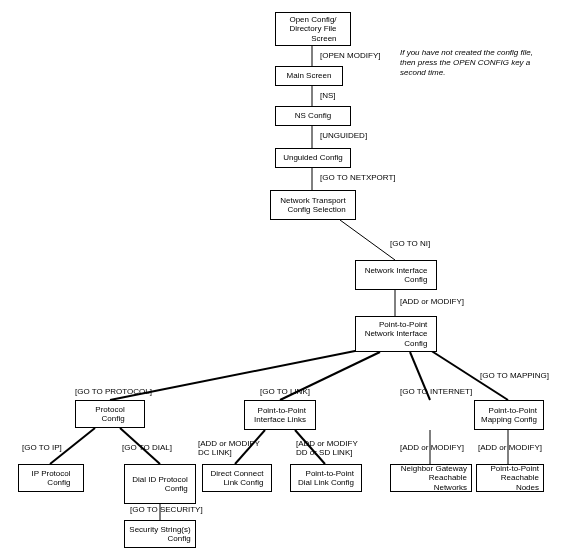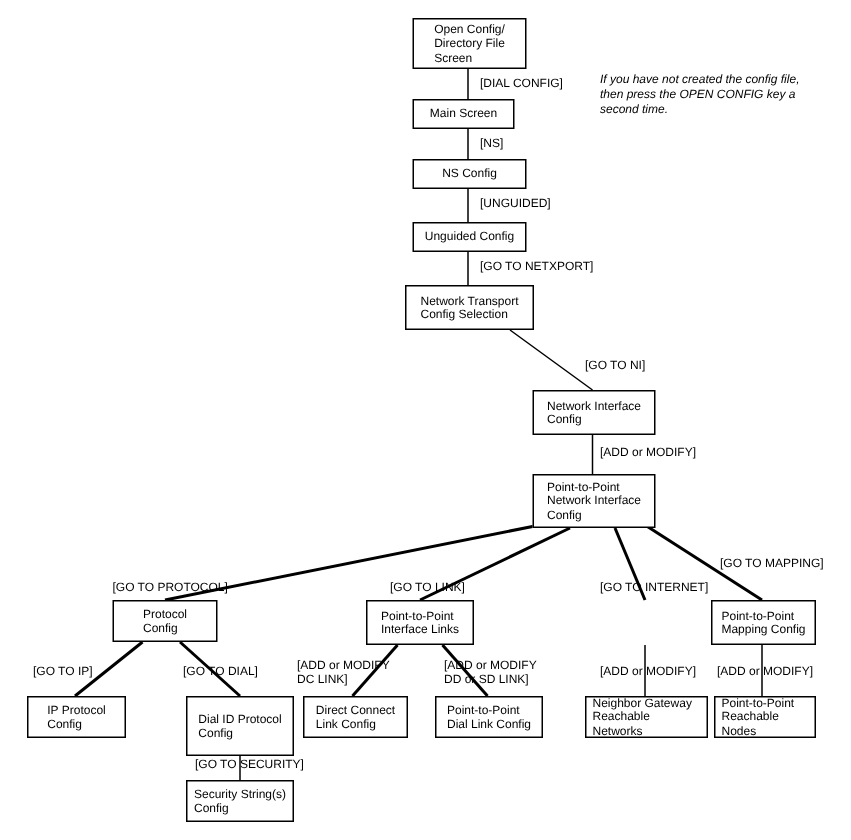--- a/index.html
+++ b/index.html
@@ -3,21 +3,21 @@
 <meta charset="utf-8">
 <style>
   html,body{margin:0;padding:0;background:#fff;font-family:Arial,Helvetica,sans-serif;}
   .canvas{position:relative;width:567px;height:560px;background:#fff;}
   .box{
     position:absolute;
     border:1px solid #000;
     background:#fff;
     font-size:8px;
     line-height:1.15;
-    text-align:left;
+    text-align:right;
     display:flex;
     align-items:center;
     justify-content:center;
     padding:2px 4px;
     box-sizing:border-box;
     white-space:pre-line;
   }
   .lbl{
     position:absolute;
     font-size:8px;
@@ -74,21 +74,21 @@
 
       <line x1="160" y1="492" x2="160" y2="520"></line>
     </g>
   </svg>
 
   <div class="note" style="left:400px;top:48px;width:150px">If you have not created the config file, then press the OPEN CONFIG key a second time.</div>
 
   <div class="box" style="left:275px;top:12px;width:76px;height:34px">Open Config/
 Directory File
 Screen</div>
-  <div class="lbl" style="left:320px;top:52px">[DIAL CONFIG]</div>
+  <div class="lbl" style="left:320px;top:52px">[OPEN MODIFY]</div>
 
   <div class="box" style="left:275px;top:66px;width:68px;height:20px">Main Screen</div>
   <div class="lbl" style="left:320px;top:92px">[NS]</div>
 
   <div class="box" style="left:275px;top:106px;width:76px;height:20px">NS Config</div>
   <div class="lbl" style="left:320px;top:132px">[UNGUIDED]</div>
 
   <div class="box" style="left:275px;top:148px;width:76px;height:20px">Unguided Config</div>
   <div class="lbl" style="left:320px;top:174px">[GO TO NETXPORT]</div>
 

